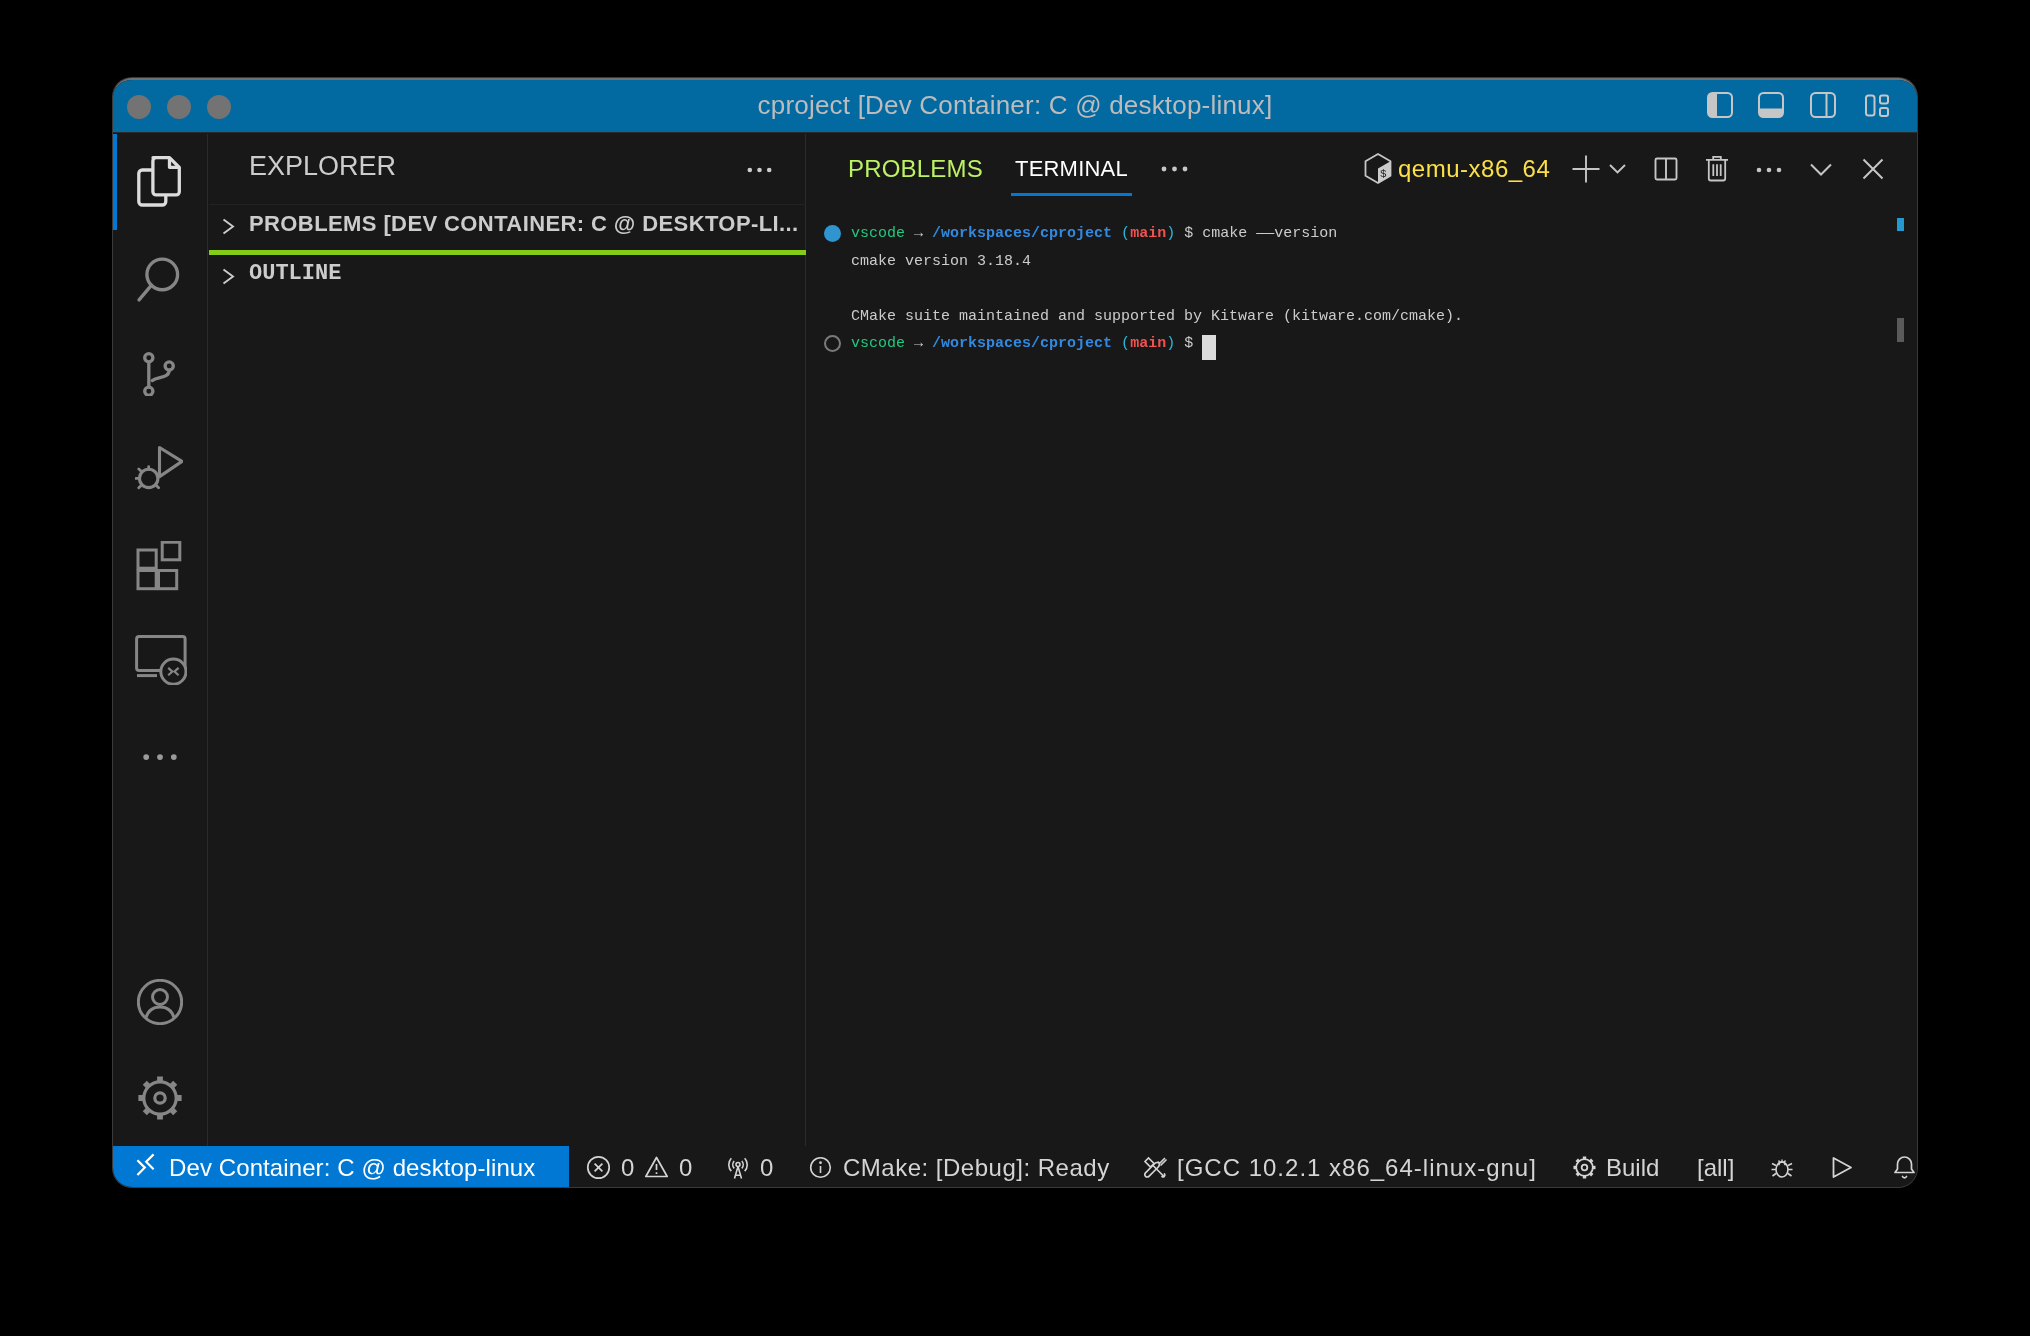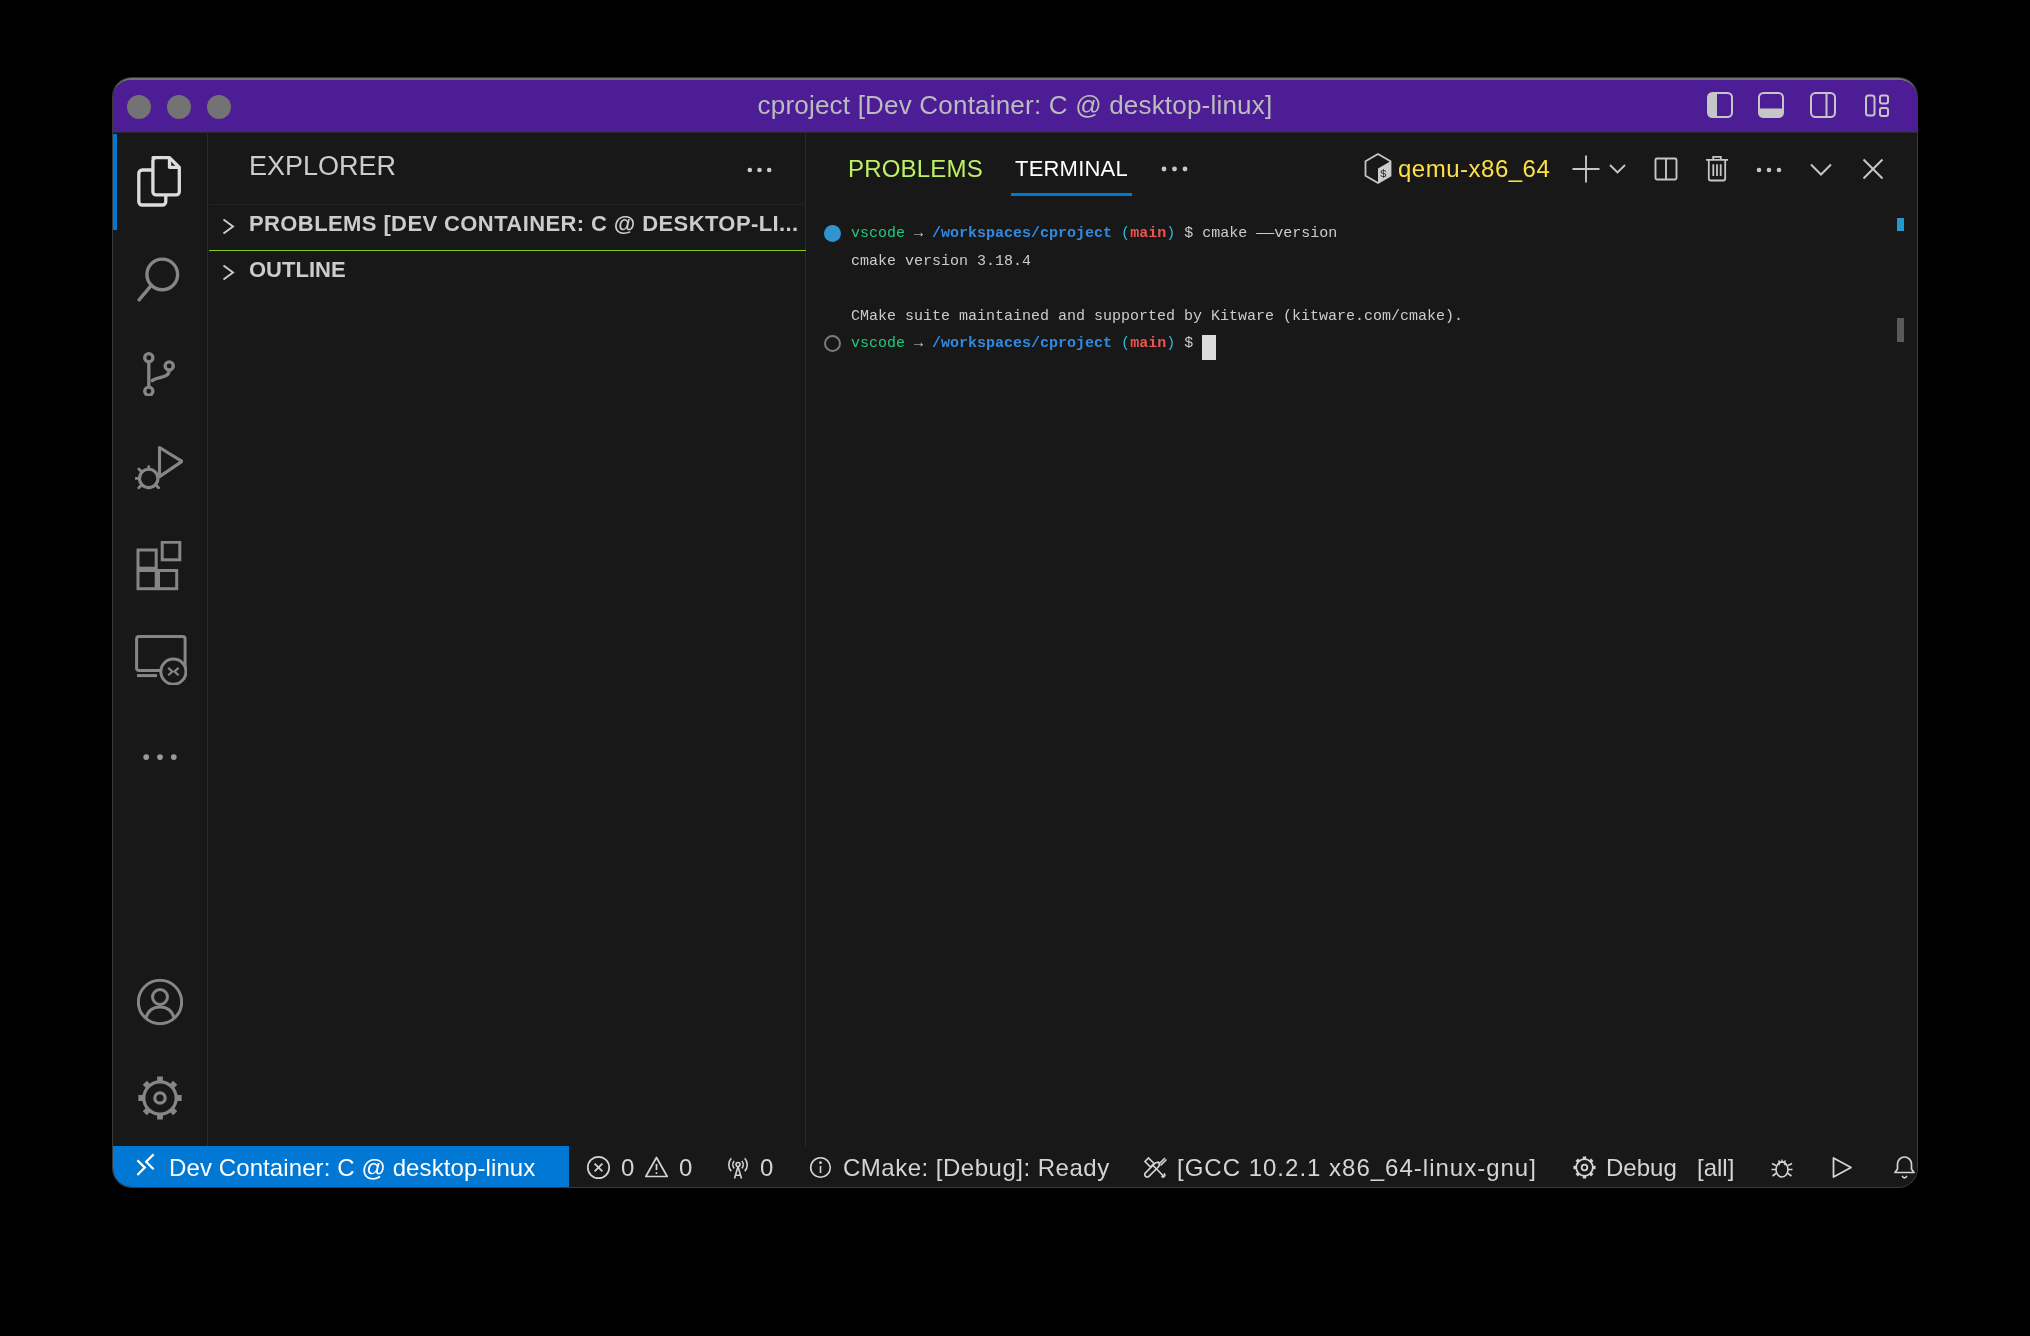--- a/index.html
+++ b/index.html
@@ -3,21 +3,21 @@
 <meta charset="utf-8">
 <style>
   html,body{margin:0;padding:0;background:#000;width:2030px;height:1336px;overflow:hidden;}
   *{box-sizing:border-box;}
   body{font-family:"Liberation Sans",sans-serif;}
   .window{position:absolute;left:113px;top:78px;width:1804px;height:1109px;
     background:#181818;border-radius:19px;overflow:hidden;
     box-shadow:0 0 0 1px #3a3a3a;border-top:2px solid #6e7072;}
   .abs{position:absolute;}
   
-  .titlebar{position:absolute;left:0;top:0;width:1804px;height:53px;background:#4c1d95;border-bottom:1px solid #2b2b2b;}
+  .titlebar{position:absolute;left:0;top:0;width:1804px;height:53px;background:#0369a1;border-bottom:1px solid #2b2b2b;}
   .tl{position:absolute;top:15px;width:24px;height:24px;border-radius:50%;background:#737373;}
   .title{position:absolute;top:0;left:0;width:1804px;height:51px;line-height:51px;text-align:center;color:#bcbcbc;font-size:26px;letter-spacing:0.2px;}
   
   .activitybar{position:absolute;left:0;top:54px;width:95px;height:1012px;background:#181818;border-right:1px solid #2b2b2b;}
   .actind{position:absolute;left:0;top:54px;width:4px;height:96px;background:#0078d4;}
   
   .sidebar{position:absolute;left:96px;top:54px;width:597px;height:1012px;background:#181818;border-right:1px solid #2b2b2b;}
   .sb-title{position:absolute;left:40px;top:12px;height:45px;line-height:41px;font-size:27px;color:#cccccc;letter-spacing:0;}
   .sect{position:absolute;left:0;width:597px;height:45px;color:#cccccc;font-weight:bold;font-size:22px;line-height:37px;white-space:nowrap;overflow:hidden;}
   .chev{position:absolute;left:10px;top:11px;width:20px;height:20px;}
@@ -160,21 +160,21 @@
           <circle cx="12.5" cy="4" r="2.3"></circle>
           <circle cx="22.2" cy="4" r="2.3"></circle>
         </svg>
       </div>
     <div class="sect" style="top:70px;border-top:1px solid #222222;">
       <svg class="chev" viewBox="0 0 20 20" fill="none" stroke="#cccccc" stroke-width="1.9">
           <path d="M4.5 3.5 L14 10.5 L4.5 17.5"></path>
         </svg>
       <span class="txt" style="letter-spacing:0.4px;">PROBLEMS [DEV CONTAINER: C @ DESKTOP-LI...</span>
     </div>
-    <div class="sect" style="top:116px;border-top:1px solid #84cc16;">
+    <div class="sect" style="top:116px;border-top:5px solid #84cc16;font-family:Liberation Mono, monospace;">
       <svg class="chev" viewBox="0 0 20 20" fill="none" stroke="#cccccc" stroke-width="1.9">
           <path d="M4.5 3.5 L14 10.5 L4.5 17.5"></path>
         </svg>
       <span class="txt">OUTLINE</span>
     </div>
   </div>
 
   <div class="panel"></div>
   <div class="ptab" style="left:735px;color:#bef264;font-size:24px;letter-spacing:0.2px;">PROBLEMS</div>
   <div class="ptab" style="left:902px;color:#ffffff;font-size:22px;letter-spacing:0.2px;">TERMINAL</div>
@@ -302,21 +302,21 @@
             <path d="M12 19 V21.8"></path>
             <path d="M2.2 12 H5"></path>
             <path d="M19 12 H21.8"></path>
             <path d="M5.1 5.1 L7.1 7.1"></path>
             <path d="M16.9 16.9 L18.9 18.9"></path>
             <path d="M5.1 18.9 L7.1 16.9"></path>
             <path d="M16.9 7.1 L18.9 5.1"></path>
           </g>
         </svg>
       </div>
-    <div class="sitem" style="left:1493px;color:#d4d4d4;">Debug</div>
+    <div class="sitem" style="left:1493px;color:#d4d4d4;">Build</div>
     <div class="sitem" style="left:1584px;color:#d4d4d4;">[all]</div>
     <div class="ic" style="left:1656px;top:9px;">
         <svg width="26" height="26" viewBox="0 0 26 26" stroke="#d4d4d4" stroke-width="1.6" fill="none">
           <ellipse cx="13" cy="14.5" rx="6" ry="7.5"></ellipse>
           <path d="M13 7 a3.2 3.2 0 0 1 3.2 3.2 M13 7 a3.2 3.2 0 0 0 -3.2 3.2"></path>
           <path d="M13 7 V4.5 M9.5 5.5 L11 7.5 M16.5 5.5 L15 7.5" stroke-width="1.3"></path>
           <path d="M7 10.5 L3 8.5 M7 14.5 H2.5 M7 18.5 L3.5 21 M19 10.5 L23 8.5 M19 14.5 H23.5 M19 18.5 L22.5 21"></path>
         </svg>
       </div>
     <div class="ic" style="left:1716px;top:9px;">

